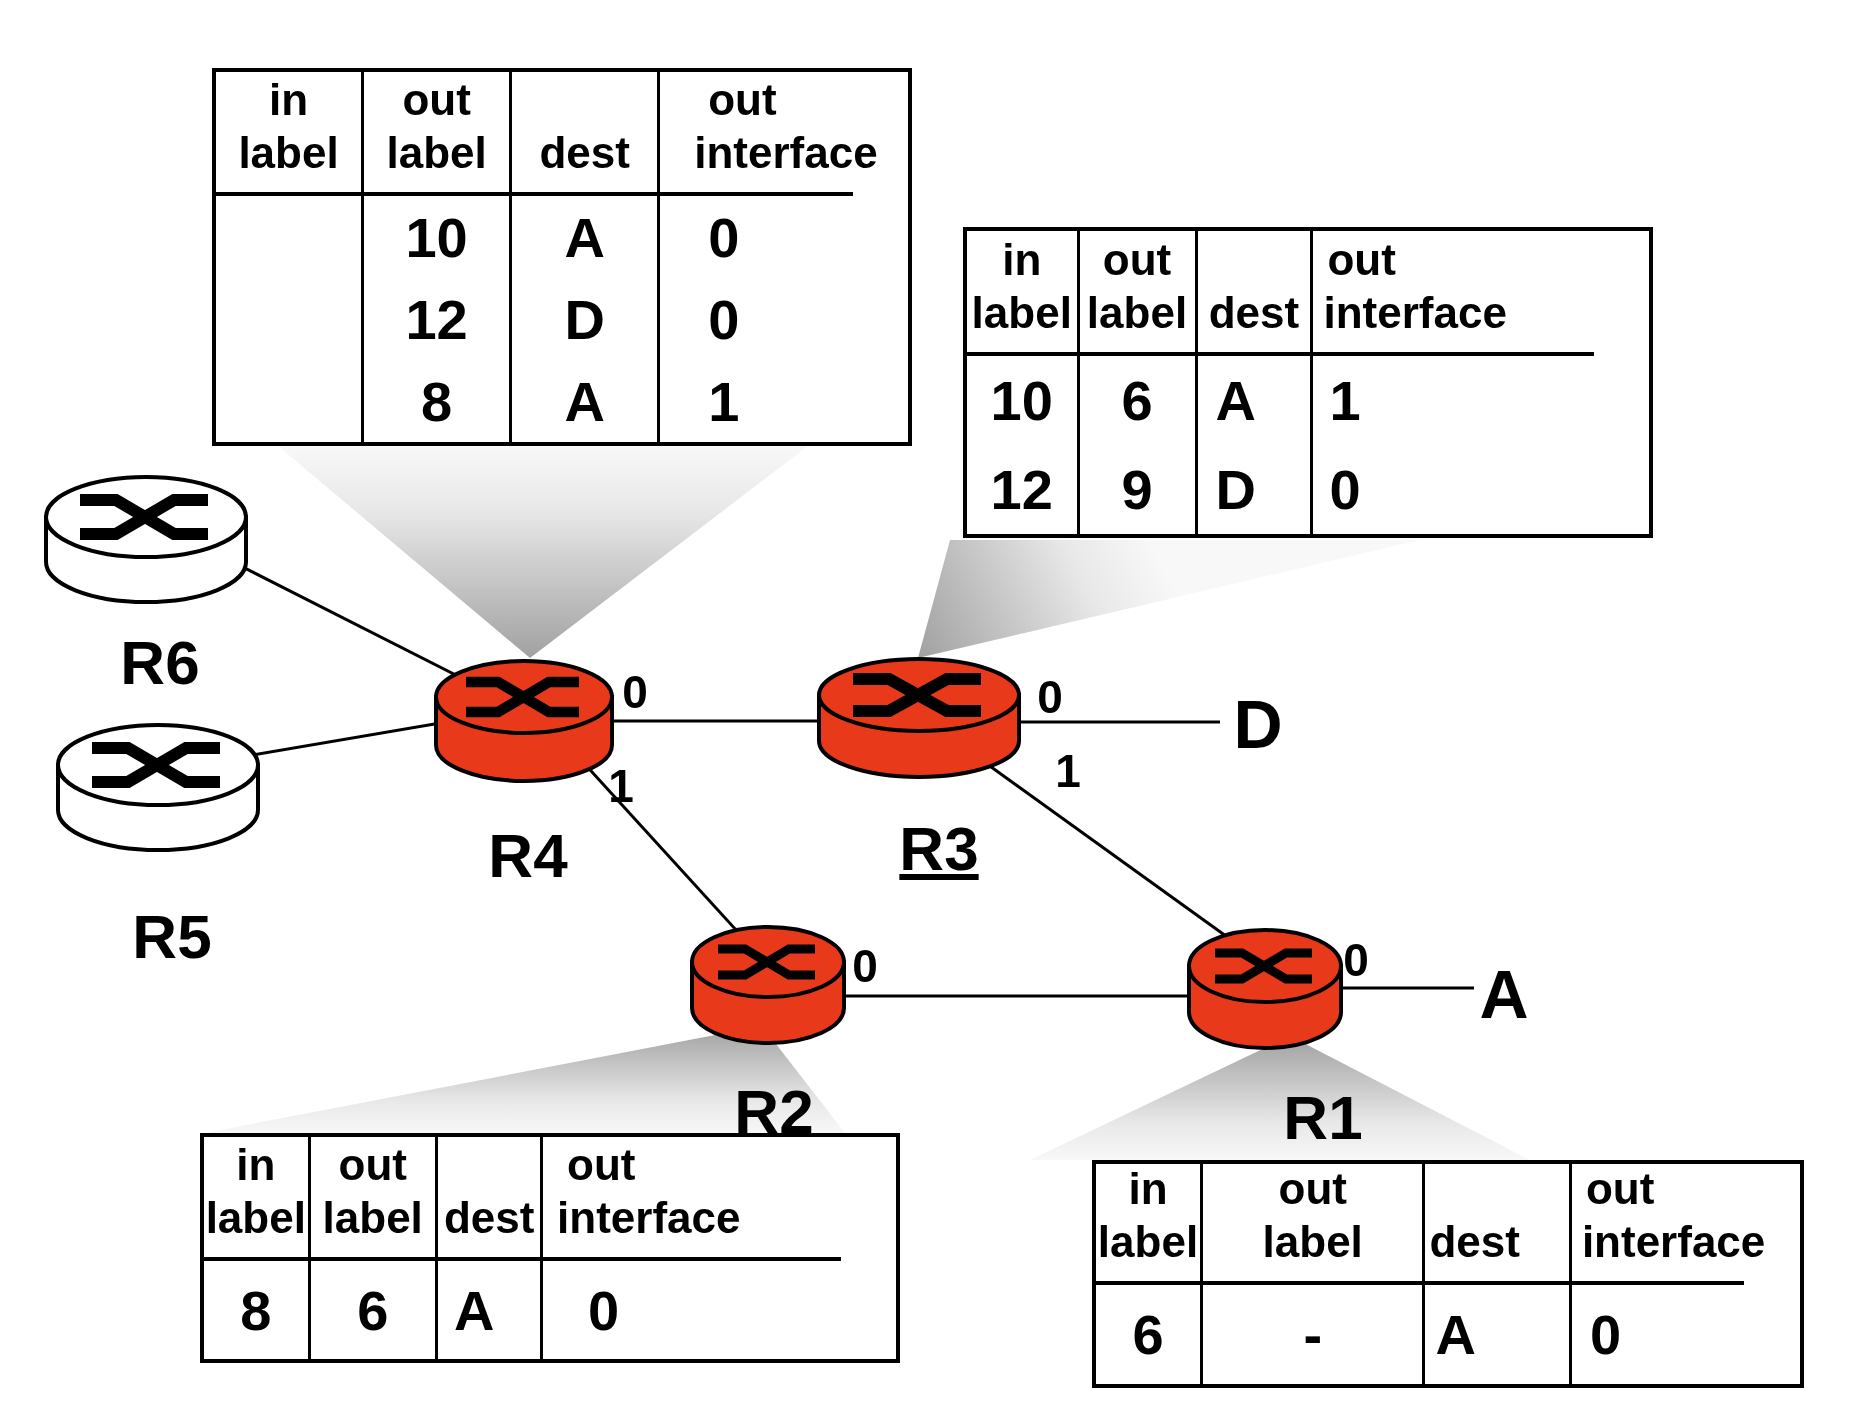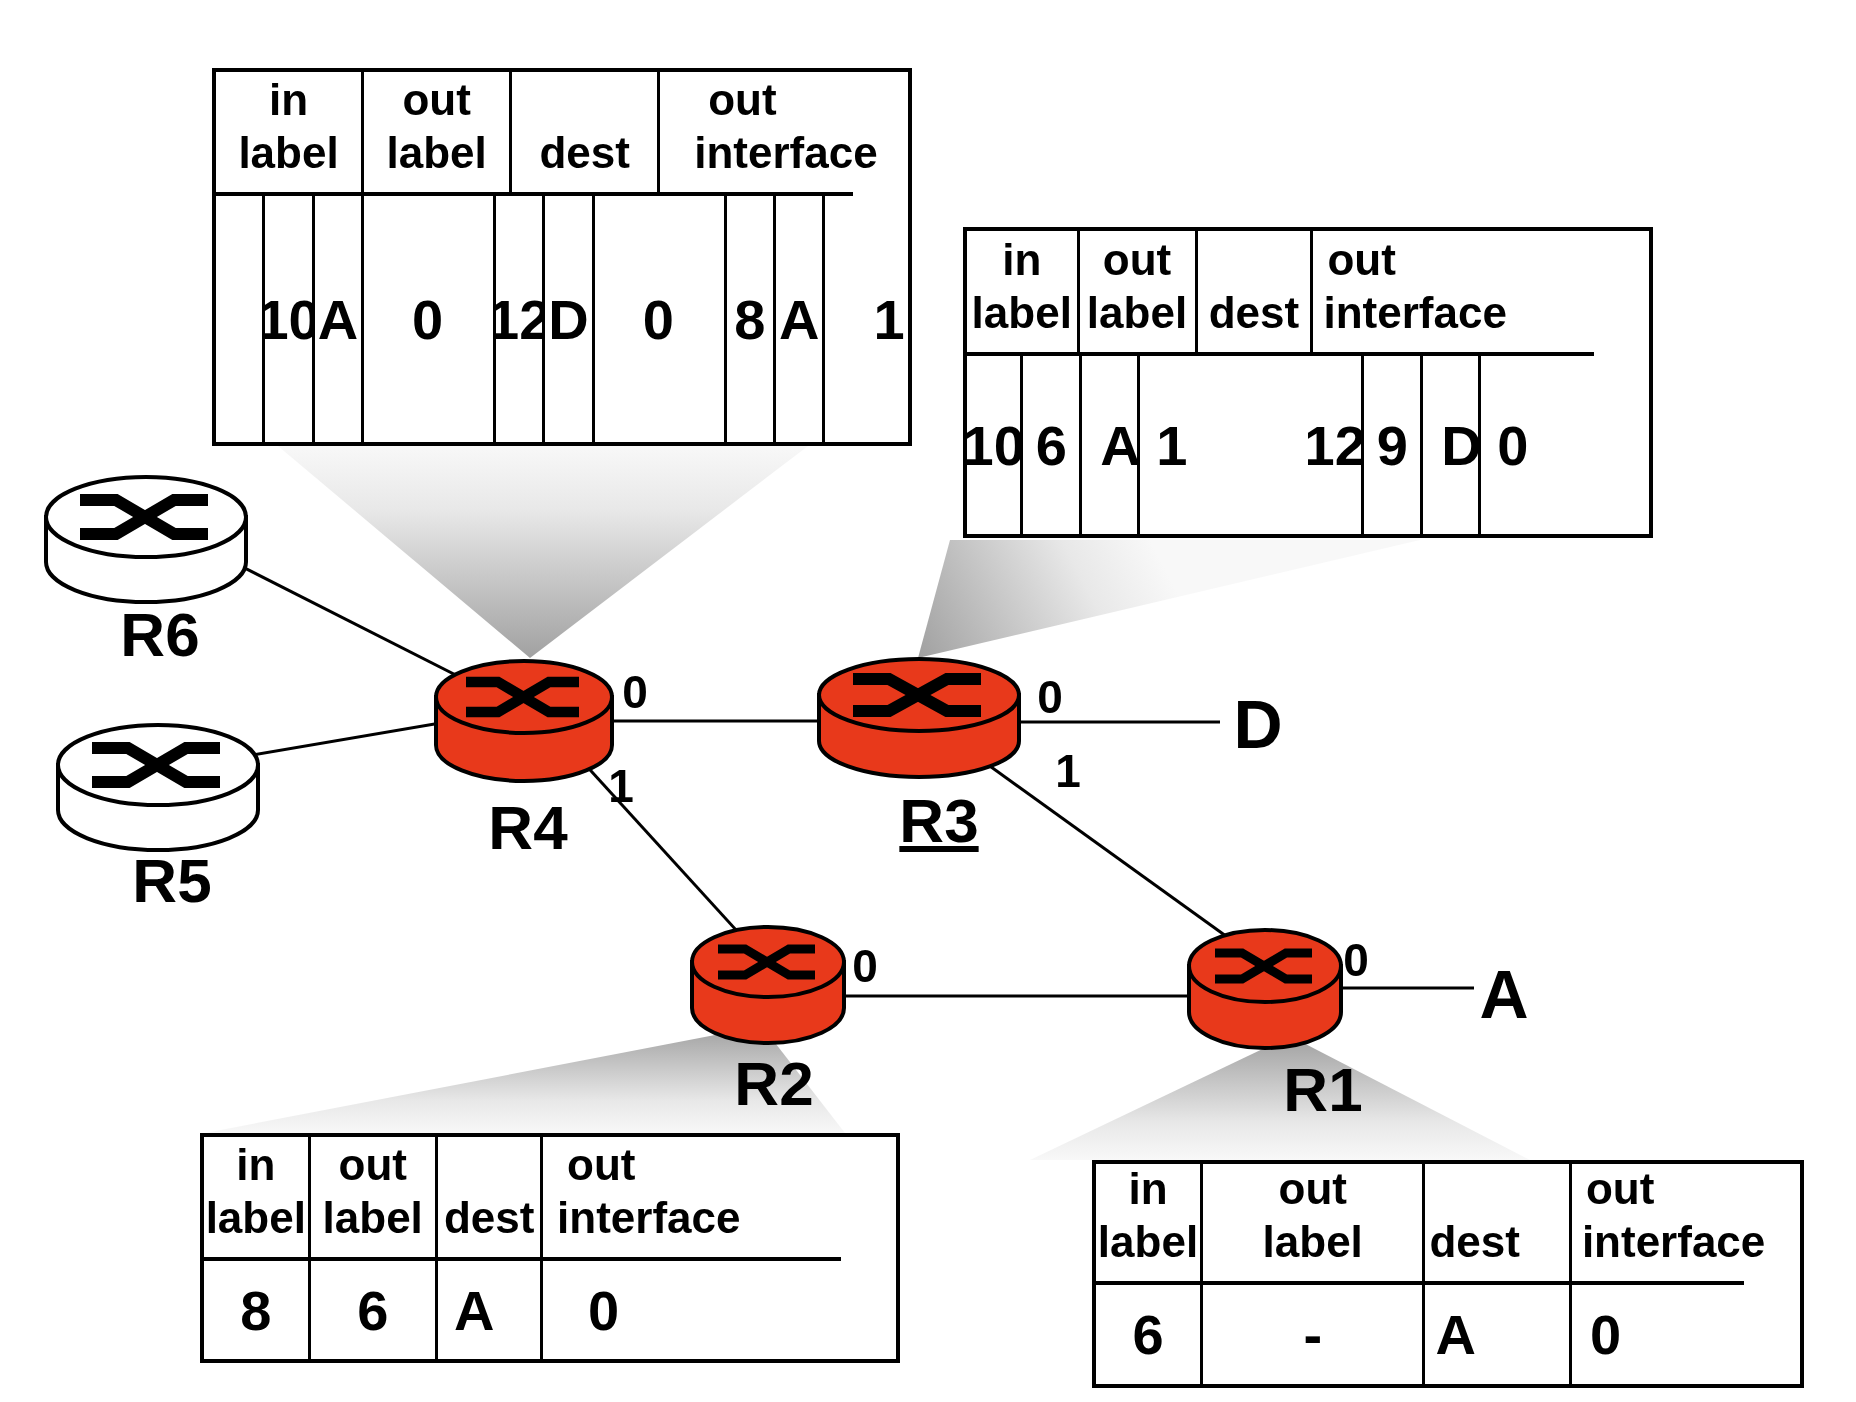--- a/index.html
+++ b/index.html
@@ -12,31 +12,31 @@
   
   .router .rbody,.router .rtop{stroke:#000;stroke-width:4;}
   .router.white .rbody,.router.white .rtop{fill:#ffffff;}
   .router.red .rbody,.router.red .rtop{fill:#e8391b;}
   .rglyph{fill:none;stroke:#000;stroke-linecap:butt;stroke-linejoin:miter;}
 
   .link{stroke:#000;stroke-width:3;}
 
   
   .lbl{position:absolute;transform:translate(-50%,-50%);z-index:2;white-space:nowrap;line-height:1;}
-  .lbl-router{font-size:62px;}
+  .lbl-router{font-size:62px;margin-top:28px;}
   .lbl-dest{font-size:68px;}
   .lbl-iface{font-size:46px;}
 
   
   .fwd-table{
     position:absolute;z-index:3;background:#ffffff;border:4px solid #000;
     box-sizing:border-box;display:flex;flex-direction:column;
   }
   .trow{display:grid;grid-template-columns:var(--cols);flex:0 0 auto;}
-  .tbody{flex:1 1 auto;display:flex;flex-direction:row;}
+  .tbody{flex:1 1 auto;display:flex;flex-direction:column;}
   .tbody .trow{flex:1 1 0;}
   .tcell{
     border-right:3px solid #000;display:flex;align-items:center;justify-content:center;
     font-size:56px;overflow:hidden;
   }
   .tcell:last-child{border-right:none;}
   .thead .tcell{
     flex-direction:column;justify-content:flex-end;align-items:center;
     padding-bottom:12px;font-size:44px;line-height:1.22;
   }
@@ -119,21 +119,21 @@
     </g>
     <g class="router red" transform="translate(1265,966)">
       <path class="rbody" d="M -76 0 L -76 46 A 76 36 0 0 0 76 46 L 76 0 Z"></path>
       <ellipse class="rtop" cx="0" cy="0" rx="76" ry="36"></ellipse>
       <path class="rglyph" stroke-width="9" d="M -50 -13 H -23 L 21 13 H 47"></path>
       <path class="rglyph" stroke-width="9" d="M -50 13 H -23 L 21 -13 H 47"></path>
     </g>
   </svg>
 
   <div class="lbl lbl-router" style="left:160px;top:635px;">R6</div>
-  <div class="lbl lbl-router" style="left:172px;top:881px;">R5</div>
+  <div class="lbl lbl-router" style="left:172px;top:909px;">R5</div>
   <div class="lbl lbl-router" style="left:528px;top:828px;">R4</div>
   <div class="lbl lbl-router" style="left:939px;top:821px;text-decoration:underline;">R3</div>
   <div class="lbl lbl-router" style="left:774px;top:1084px;">R2</div>
   <div class="lbl lbl-router" style="left:1323px;top:1090px;">R1</div>
 
   <div class="lbl lbl-dest" style="left:1258px;top:724px;">D</div>
   <div class="lbl lbl-dest" style="left:1504px;top:994px;">A</div>
 
   <div class="lbl lbl-iface" style="left:635px;top:692px;">0</div>
   <div class="lbl lbl-iface" style="left:621px;top:786px;">1</div>

